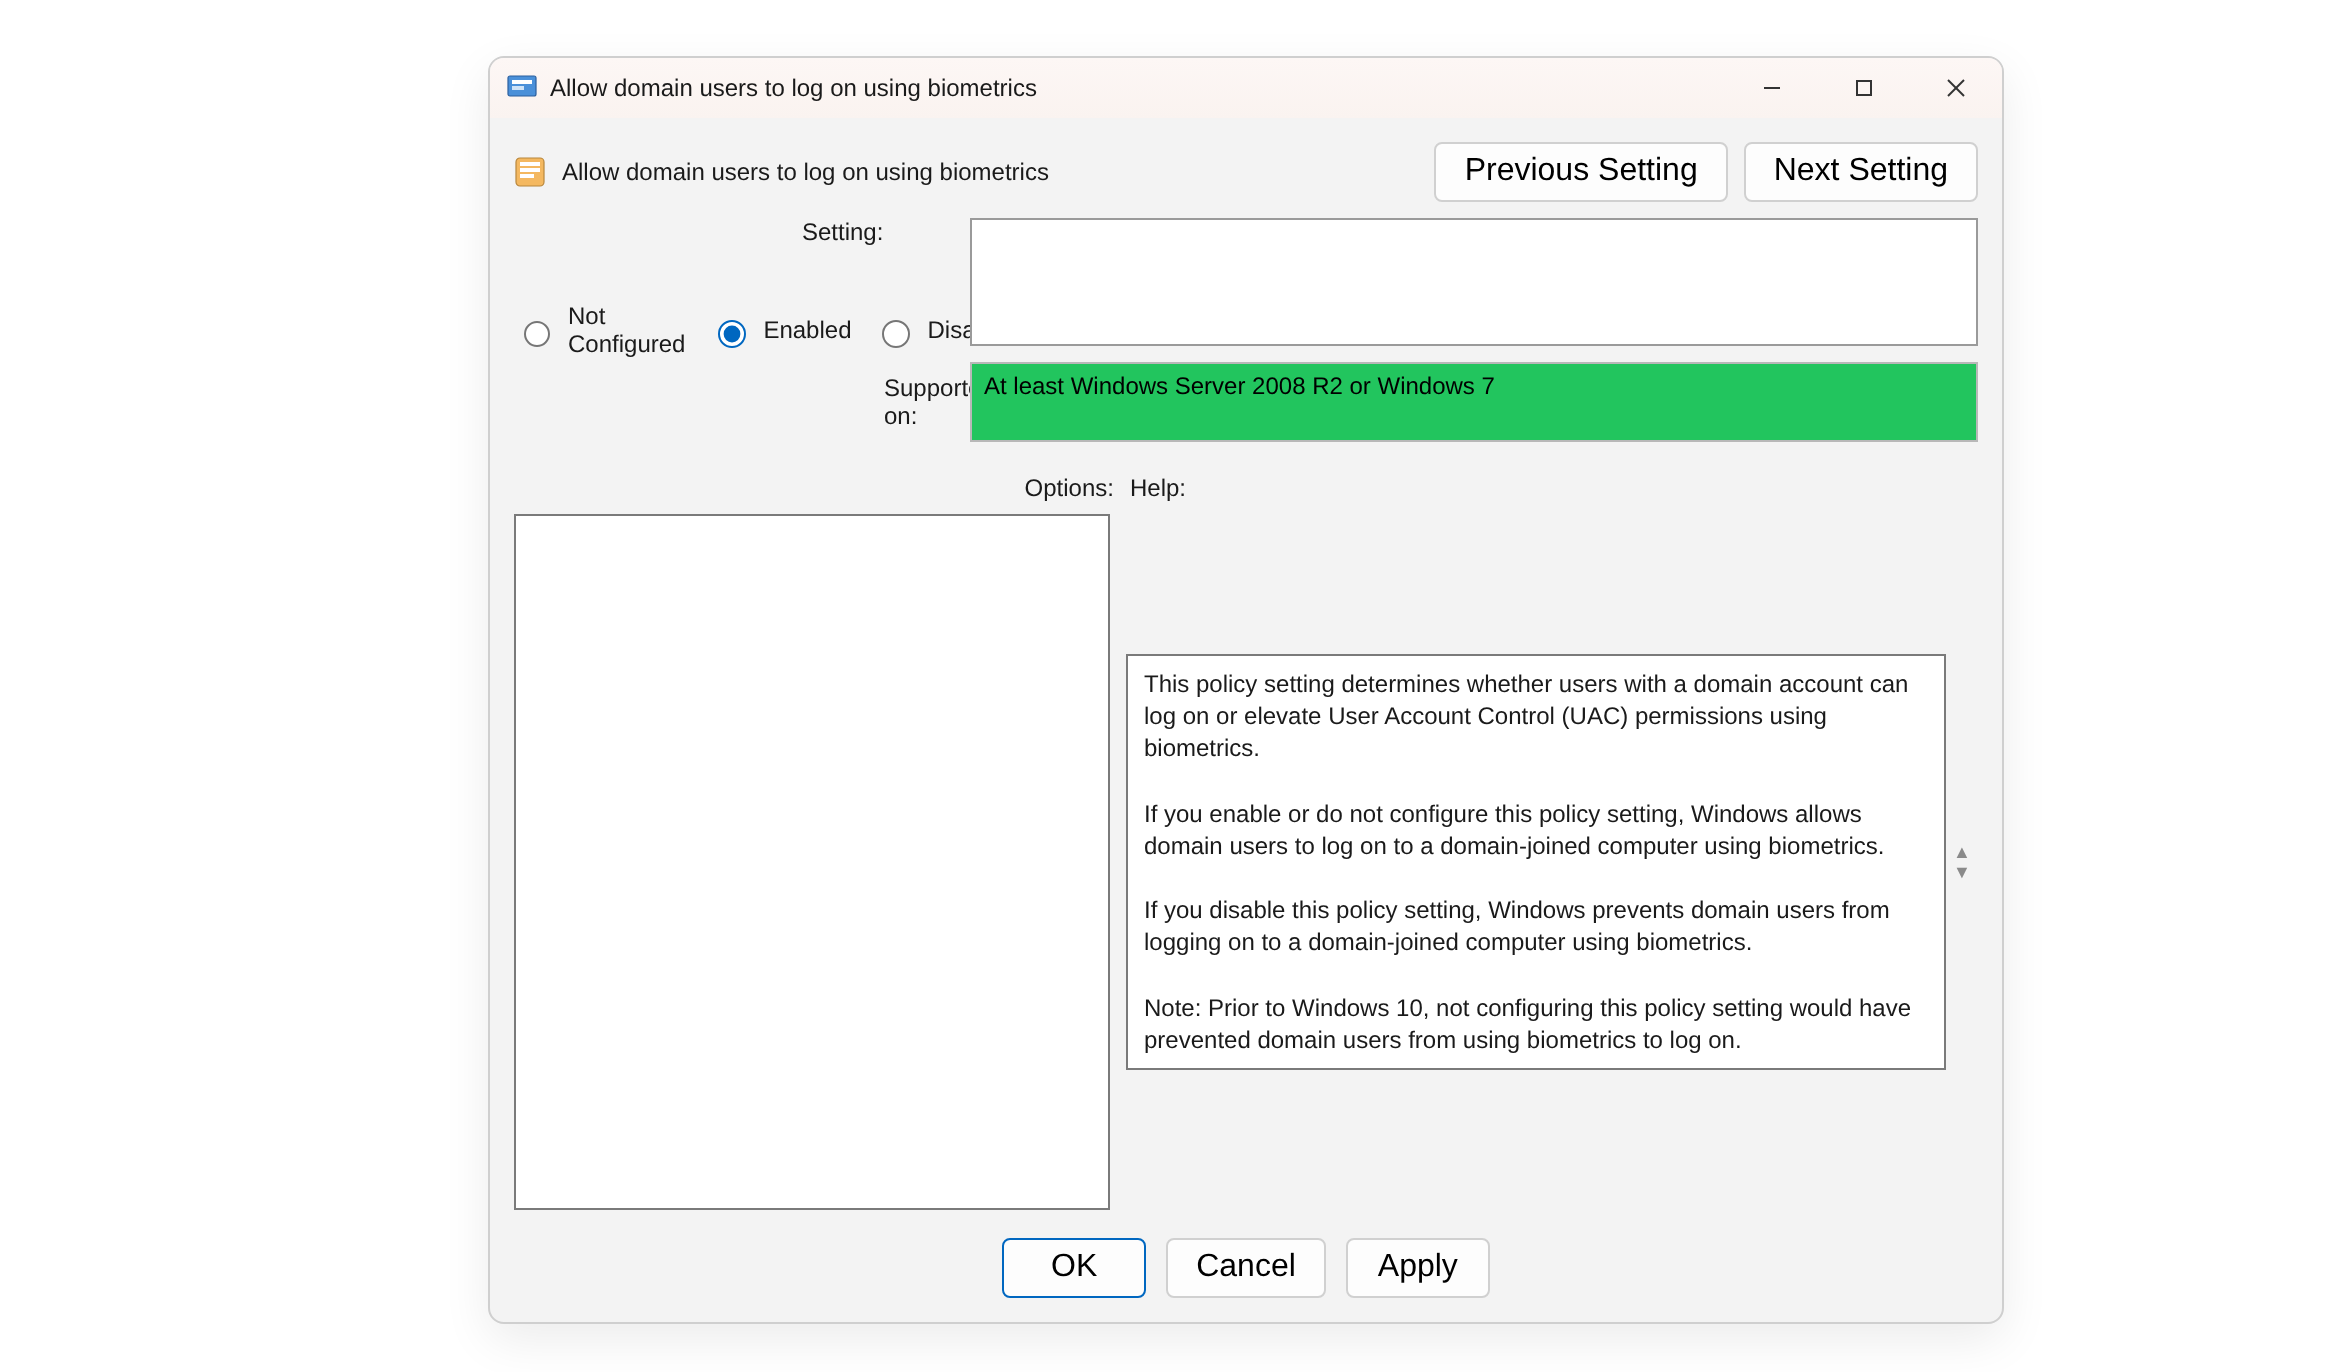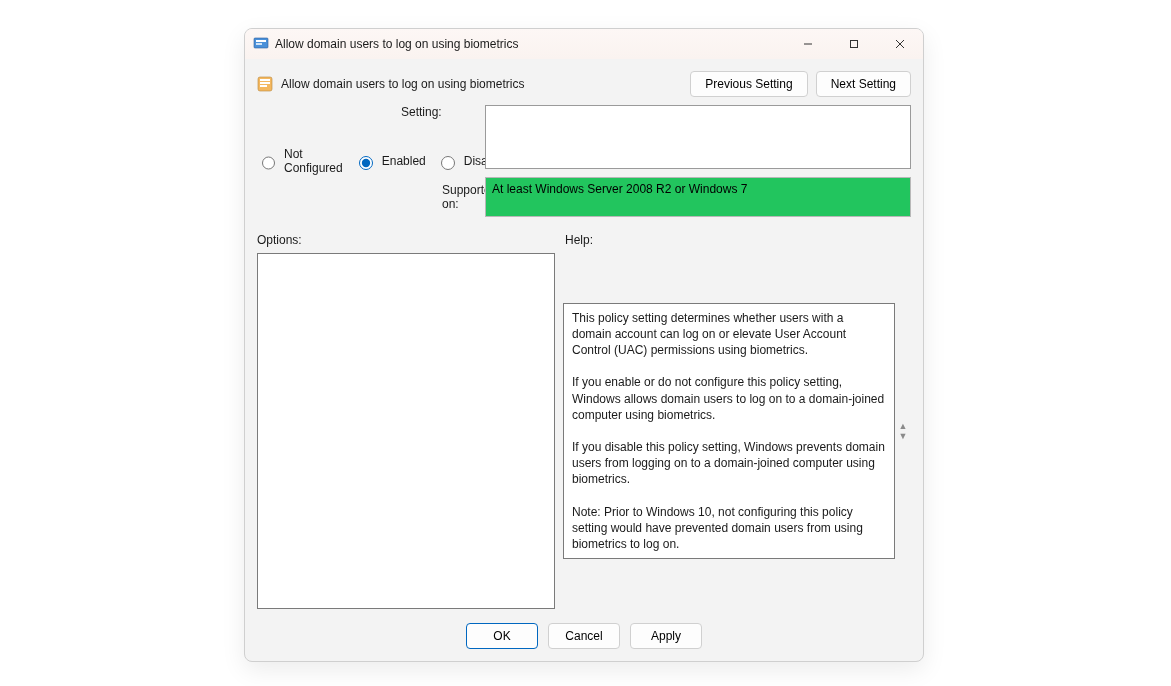--- a/index.html
+++ b/index.html
@@ -11,21 +11,21 @@
     background: #ffffff;
     color: #1a1a1a;
     width: 1171px;
     height: 686px;
     position: relative;
   }
   .window {
     position: absolute;
     left: 244px;
     top: 28px;
-    width: 680px;
+    width: 758px;
     height: 634px;
     background: #f3f3f3;
     border: 1px solid #cfcfcf;
     border-radius: 8px;
     box-shadow: 0 8px 24px rgba(0,0,0,0.08);
     display: flex;
     flex-direction: column;
     overflow: hidden;
   }
   .titlebar {
@@ -63,21 +63,21 @@
   }
   .header-row .policy-title {
     font-size: 12px;
   }
   .header-row .flex { flex:1; }
   .btn {
     background: #fdfdfd;
     border: 1px solid #d0d0d0;
     border-radius: 4px;
     padding: 5px 14px;
-    font-size: 12px;
+    font-size: 16px;
     font-family: inherit;
     cursor: pointer;
   }
   .btn.primary {
     border-color: #0067c0;
     color: #000;
   }
 
   .top-grid {
     display: grid;
@@ -121,20 +121,21 @@
     color: #000;
     overflow-y: scroll;
     resize: none;
     font-family: inherit;
   }
 
   .labels-row {
     display: flex;
     padding: 6px 12px 2px 12px;
     gap: 8px;
+    text-align: right;
   }
   .labels-row .opt-lbl { width: 300px; }
   .panels-row {
     display: flex;
     padding: 4px 12px 8px 12px;
     gap: 8px;
     flex: 1;
     align-items: stretch;
   }
   .options-box {

